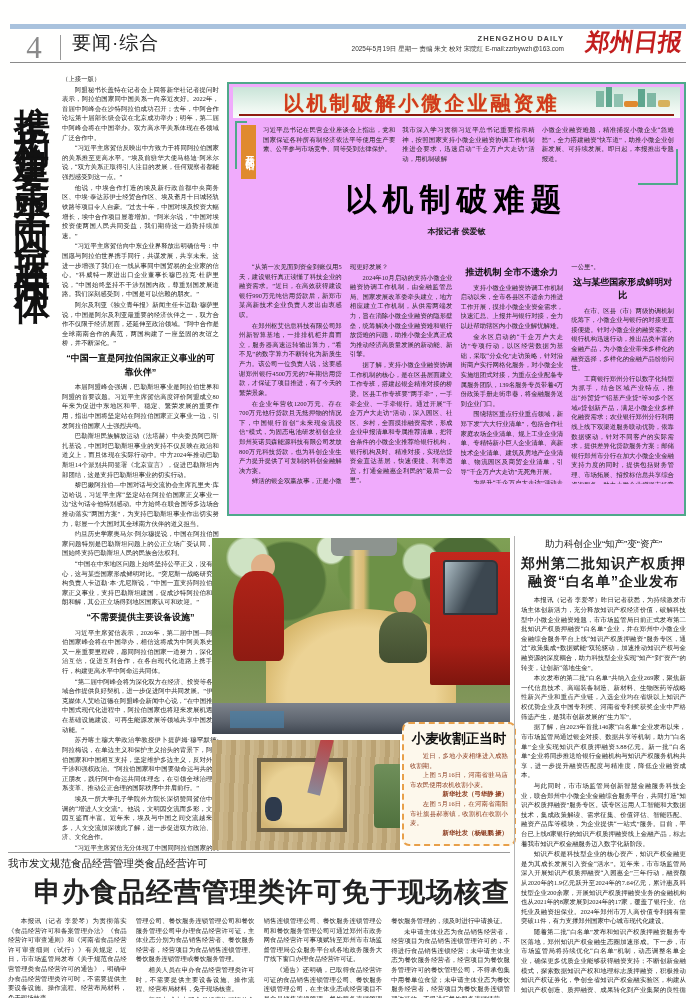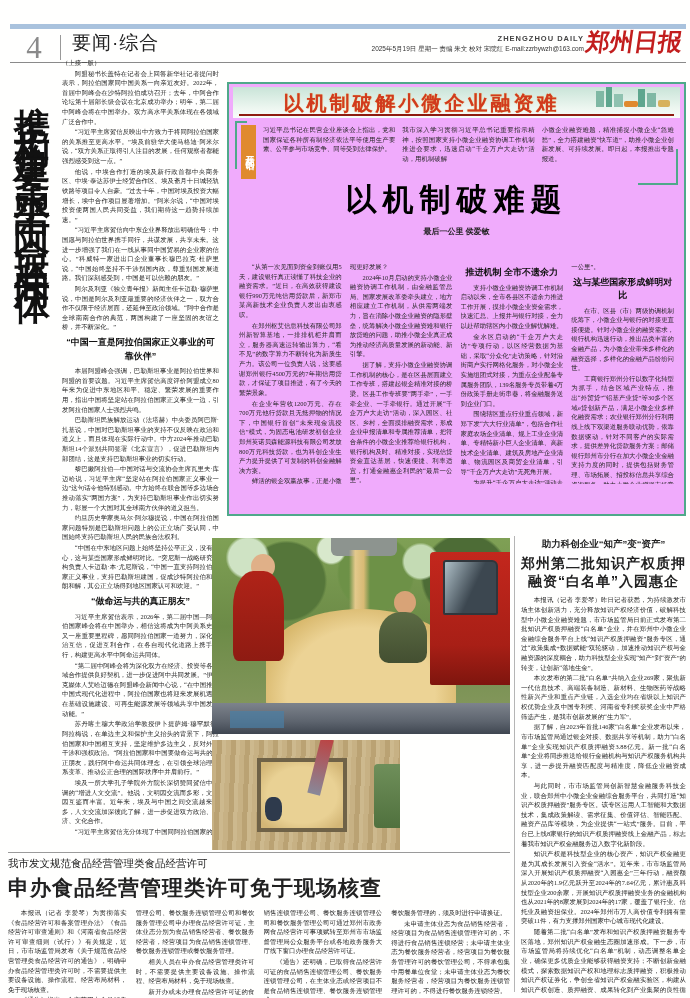--- a/index.html
+++ b/index.html
@@ -6,42 +6,42 @@
   #page{position:relative;width:690px;height:998px;background:#fffffe;overflow:hidden;
         font-family:"Liberation Sans","DejaVu Sans",sans-serif;color:#222;}
   .abs{position:absolute;}
 
   
   .top-bar{left:10px;top:24px;width:676px;height:5px;background:#a9c2dd;}
   .page-num{left:12px;top:30px;width:44px;font-size:31px;color:#8a8a8a;text-align:center;
             font-family:"Liberation Serif","DejaVu Serif",serif;}
   .head-div{left:60px;top:35px;width:1px;height:25px;background:#999;}
   .section-title{left:72px;top:30px;font-size:19px;font-weight:normal;letter-spacing:1px;}
-  .head-right{right:8px;top:30px;display:flex;align-items:flex-end;gap:2px;}
+  .head-right{right:8px;top:30px;display:flex;align-items:flex-end;gap:22px;}
   .head-right .lines{text-align:right;}
   .paper-en{font-size:7.5px;font-weight:bold;color:#444;letter-spacing:1px;}
   .date-line{font-size:6.5px;color:#333;margin-top:2px;}
   .paper-logo{font-size:24px;font-weight:bold;color:#c21d1d;transform:skewX(-8deg);
               font-family:"Liberation Serif","DejaVu Serif",serif;line-height:1;}
   .head-rule{left:10px;top:62px;width:676px;height:1px;background:#8a8a8a;}
 
   
   .news-body{font-family:"Liberation Serif","DejaVu Serif",serif;font-size:6.4px;line-height:1.5;
              text-align:justify;color:#252525;}
   .para{text-indent:2em;margin:0 0 1px 0;}
   .para.cont{text-indent:0;}
   .sub-head{font-family:"Liberation Sans","DejaVu Sans",sans-serif;font-weight:bold;text-align:center;
             font-size:9px;margin:4px 0 3px 0;color:#111;}
   .credit{text-align:right;font-weight:bold;margin:0;}
 
   
   .v-headline{left:6px;top:78px;height:772px;width:52px;writing-mode:vertical-rl;text-orientation:upright;
               font-size:36px;font-weight:900;letter-spacing:13px;color:#111;line-height:52px;
               font-family:"Liberation Sans","DejaVu Sans",sans-serif;}
-  .left-article{left:62px;top:58px;width:157px;height:778px;overflow:hidden;}
+  .left-article{left:62px;top:74px;width:157px;height:778px;overflow:hidden;}
 
   
   .feature-box{left:227px;top:82px;width:459px;height:434px;border:2px solid #4fa98a;box-sizing:border-box;
                background:#f0abfc;}
   .banner{position:relative;margin:3px 4px 0 4px;height:31px;
           background:linear-gradient(#c9e4d8,#eef7f1 70%,#f7fbf9);}
   .banner-title{position:absolute;left:0;right:70px;top:3px;text-align:center;font-size:20px;font-weight:900;
           color:#d13a1e;letter-spacing:3px;text-shadow:0 0 1px #e8a23c;}
   .banner-line{position:absolute;left:6px;right:6px;bottom:2px;height:2px;background:#8e1b10;}
   .skyline{position:absolute;right:8px;bottom:5px;}
@@ -103,31 +103,31 @@
       border:2px dashed #e8a04a;border-radius:7px;box-sizing:border-box;padding:6px 6px;}
   .caption-title{font-size:13.5px;font-weight:900;text-align:center;color:#111;margin-bottom:3px;
       font-family:"Liberation Sans","DejaVu Sans",sans-serif;}
   .caption-body{font-size:6.4px;line-height:1.5;color:#8a3a1e;text-align:justify;
       font-family:"Liberation Serif","DejaVu Serif",serif;}
   .caption-body .para{margin:0;}
   .caption-body .credit{color:#8a3a1e;}
 
   
   .right-article{left:521px;top:534px;width:165px;height:460px;overflow:hidden;}
-  .right-kicker{font-size:9.5px;font-weight:bold;text-align:center;margin:4px 0 3px 0;}
+  .right-kicker{font-size:9.5px;font-weight:normal;text-align:center;margin:4px 0 3px 0;}
   .right-headline{font-size:14px;font-weight:900;text-align:center;line-height:1.3;letter-spacing:1px;margin-bottom:5px;}
 
   
   .rule-h{left:8px;top:852px;width:502px;height:1px;background:#9a9a9a;}
   .rule-v{left:514px;top:536px;width:1px;height:456px;background:#b5b5b5;}
 
   
   .bottom-article{left:8px;top:857px;width:502px;height:138px;}
   .bottom-kicker{text-align:left;font-size:10.5px;margin-bottom:3px;color:#222;}
-  .bottom-headline{text-align:left;font-size:21px;font-weight:900;letter-spacing:1px;margin-bottom:6px;}
+  .bottom-headline{text-align:right;font-size:27px;font-weight:900;letter-spacing:1px;margin-bottom:6px;}
   .bottom-cols{display:flex;gap:9px;height:92px;overflow:hidden;}
   .bottom-col{flex:1;overflow:hidden;}
 </style>
 </head>
 <body>
 
 <div id="page">
 
   <div class="abs top-bar"></div>
   <div class="abs page-num">4</div>
@@ -149,21 +149,21 @@
       <div class="para">“习近平主席贺信反映出中方致力于将同阿拉伯国家的关系推至更高水平。”埃及前驻华大使马格迪·阿米尔说，“双方关系正取得引人注目的发展，任何观察者都能强烈感受到这一点。”</div>
       <div class="para">他说，中埃合作打造的埃及新行政首都中央商务区、中埃·泰达苏伊士经贸合作区、埃及斋月十日城轻轨铁路等项目令人自豪。“过去十年，中国对埃及投资大幅增长，埃中合作项目显著增加。”阿米尔说，“中国对埃投资使两国人民共同受益，我们期待这一趋势持续加速。”</div>
       <div class="para">“习近平主席贺信向中东企业界释放出明确信号：中国愿与阿拉伯世界携手同行，共谋发展，共享未来。这进一步增强了我们在一线从事同中国贸易的企业家的信心。”科威特一家进出口企业董事长穆巴拉克·杜萨里说，“中国始终坚持不干涉别国内政，尊重别国发展道路。我们深刻感受到，中国是可以信赖的朋友。”</div>
       <div class="para">阿尔及利亚《独立青年报》新闻主任卡迈勒·穆萨里说，中国是阿尔及利亚最重要的经济伙伴之一，双方合作不仅限于经济层面，还延伸至政治领域。“阿中合作是全球南南合作的典范，两国构建了一座坚固的友谊之桥，并不断深化。”</div>
       <div class="sub-head">“中国一直是阿拉伯国家正义事业的可靠伙伴”</div>
       <div class="para">本届阿盟峰会强调，巴勒斯坦事业是阿拉伯世界和阿盟的首要议题。习近平主席贺信高度评价阿盟成立80年来为促进中东地区和平、稳定、繁荣发展的重要作用，指出中国将坚定站在阿拉伯国家正义事业一边，引发阿拉伯国家人士强烈共鸣。</div>
       <div class="para">巴勒斯坦民族解放运动（法塔赫）中央委员阿巴斯·扎基说，中国对巴勒斯坦事业的支持不仅反映在政治和道义上，而且体现在实际行动中。中方2024年推动巴勒斯坦14个派别共同签署《北京宣言》，促进巴勒斯坦内部团结，这是支持巴勒斯坦事业的切实行动。</div>
       <div class="para">黎巴嫩阿拉伯—中国对话与交流协会主席瓦里夫·库迈哈说，习近平主席“坚定站在阿拉伯国家正义事业一边”这句话令他特别感动。中方始终在联合国等多边场合推动落实“两国方案”，为支持巴勒斯坦事业作出切实努力，彰显一个大国对其全球南方伙伴的道义担当。</div>
       <div class="para">约旦历史学家奥马尔·阿尔穆提说，中国在阿拉伯国家问题特别是巴勒斯坦问题上的公正立场广受认同，中国始终支持巴勒斯坦人民的民族合法权利。</div>
       <div class="para">“中国在中东地区问题上始终坚持公平正义，没有私心，这与某些国家形成鲜明对比。”突尼斯一战略研究机构负责人卡迈勒·本·尤尼斯说，“中国一直支持阿拉伯国家正义事业，支持巴勒斯坦建国，促成沙特阿拉伯和伊朗和解，其公正立场得到地区国家认可和欢迎。”</div>
-      <div class="sub-head">“做命运与共的真正朋友”</div>
+      <div class="sub-head">“不需要提供主要设备设施”</div>
       <div class="para">习近平主席贺信表示，2026年，第二届中国—阿拉伯国家峰会将在中国举办，相信这将成为中阿关系史上又一座重要里程碑，愿同阿拉伯国家一道努力，深化政治互信，促进互利合作，在各自现代化道路上携手前行，构建更高水平中阿命运共同体。</div>
       <div class="para">“第二届中阿峰会将为深化双方在经济、投资等各领域合作提供良好契机，进一步促进阿中共同发展。”伊拉克媒体人艾哈迈德在阿盟峰会新闻中心说，“在中国推进中国式现代化进程中，阿拉伯国家也将迎来发展机遇，在基础设施建设、可再生能源发展等领域共享中国发展动能。”</div>
       <div class="para">苏丹喀土穆大学政治学教授伊卜提萨姆·穆罕默德·阿拉梅说，在单边主义和保护主义抬头的背景下，阿拉伯国家和中国相互支持，坚定维护多边主义，反对外部干涉和强权政治。“阿拉伯国家和中国要做命运与共的真正朋友，践行阿中命运共同体理念，在引领全球治理体系变革、推动公正合理的国际秩序中并肩前行。”</div>
       <div class="para">埃及一所大学孔子学院外方院长深切赞同贺信中强调的“增进人文交流”。他说，文明因交流而多彩，文明因互鉴而丰富。近年来，埃及与中国之间交流越来越多，人文交流加深彼此了解，进一步促进双方政治、经济、文化合作。</div>
       <div class="para">“习近平主席贺信充分体现了中国同阿拉伯国家的友好关系。”约旦学者海尔·迪亚巴特说，中国不仅是大多数阿拉伯国家的主要经济伙伴，阿中还在诸多地区和国际问题上有着一致立场。双方携手合作，推动建立更加公平公正的多极化国际秩序，致力构建命运共同体。</div>
     </div>
 
   <div class="abs feature-box">
     <div class="banner">
       <div class="banner-title">以机制破解小微企业融资难</div>
@@ -182,21 +182,21 @@
     </div>
     <div class="intro-row">
       <div class="bracket-tl"></div>
       <div class="bracket-br"></div>
       <div class="intro-label">开栏的话</div>
       <div class="intro-col news-body">习近平总书记在民营企业座谈会上指出，党和国家保证各种所有制经济依法平等使用生产要素、公平参与市场竞争、同等受到法律保护。</div>
       <div class="intro-col news-body">我市深入学习贯彻习近平总书记重要指示精神，按照国家支持小微企业融资协调工作机制推进会要求，迅速启动“千企万户大走访”活动，用机制破解</div>
       <div class="intro-col news-body">小微企业融资难题，精准捕捉小微企业“急难愁”，全力搭建融资“快车道”，助推小微企业创新发展、可持续发展。即日起，本报推出专题报道。</div>
     </div>
     <div class="feat-h1">以机制破难题</div>
-    <div class="feat-byline">最后一公里 侯爱敏</div>
+    <div class="feat-byline">本报记者 侯爱敏</div>
     <div class="feat-cols">
       <div class="feat-col news-body">
           <div class="para">“从第一次见面到资金到账仅用5天，建设银行真正读懂了科技企业的融资需求。”近日，在高效获得建设银行990万元纯信用贷款后，新郑市某高新技术企业负责人发出由衷感叹。</div>
           <div class="para">在郑州枢艾信息科技有限公司郑州新智算基地，一排排机柜并肩而立，服务器高速运转输出算力，“看不见”的数字算力不断转化为新质生产力。该公司一位负责人说，这要感谢郑州银行4500万元的7年期信用贷款，才保证了项目推进，有了今天的繁荣景象。</div>
           <div class="para">在企业年营收1200万元、存在700万元他行贷款且无抵押物的情况下，中国银行首创“未来现金流授信”模式，为固态电池研发初创企业郑州英诺贝森能源科技有限公司发放800万元科技贷款，也为科创企业生产力提升提供了可复制的科创金融解决方案。</div>
           <div class="para">鲜活的银企双赢故事，正是小微企业融资协调工作机制在我市推进以来，结出的累累硕果。</div>
         </div>
       <div class="feat-col news-body">
           <div class="para cont">现更好发展？</div>
           <div class="para">2024年10月启动的支持小微企业融资协调工作机制，由金融监管总局、国家发展改革委牵头建立，地方相应建立工作机制，从供需两端发力，旨在消除小微企业融资的隐形壁垒，统筹解决小微企业融资难和银行放贷难的问题，助推小微企业真正成为推动经济高质量发展的新动能、新引擎。</div>
@@ -233,27 +233,37 @@
     <div class="truck-edge"></div>
     <div class="truck-patch"></div>
   </div>
   <div class="abs photo photo-aerial">
     <div class="truck-bed"></div>
     <div class="aerial-person"></div>
     <div class="aerial-auger"></div>
     <div class="aerial-harvester"></div>
   </div>
 
+  <div class="abs caption-box">
+    <div class="caption-title">小麦收割正当时</div>
+    <div class="caption-body">
+        <div class="para">近日，多地小麦相继进入成熟收割期。</div>
+        <div class="para">上图 5月16日，河南省驻马店市农民使用农机收割小麦。</div>
+        <div class="credit">新华社发（弓华静 摄）</div>
+        <div class="para">左图 5月16日，在河南省南阳市社旗县郝寨镇，收割机在收割小麦。</div>
+        <div class="credit">新华社发（杨银鹏 摄）</div>
+      </div>
+  </div>
 
   <div class="abs rule-h"></div>
   <div class="abs rule-v"></div>
 
   <div class="abs right-article">
     <div class="right-kicker">助力科创企业“知产”变“资产”</div>
-    <div class="right-headline">郑州第二批知识产权质押融资“白名单”入园惠企</div>
+    <div class="right-headline">郑州第二批知识产权质押融资“白名单”企业发布</div>
     <div class="news-body">
         <div class="para">本报讯（记者 李爱琴）昨日记者获悉，为持续激发市场主体创新活力，充分释放知识产权经济价值，破解科技型中小微企业融资难题，市市场监管局日前正式发布第二批知识产权质押融资“白名单”企业，并在郑州中小微企业金融综合服务平台上线“知识产权质押融资”服务专区，通过“政策集成+数据赋能”双轮驱动，加速推动知识产权与金融资源的深度耦合，助力科技型企业实现“知产”到“资产”的转变，让创新“落地生金”。</div>
         <div class="para">本次发布的第二批“白名单”共纳入企业269家，聚焦新一代信息技术、高端装备制造、新材料、生物医药等战略性新兴产业和重点产业链，入选企业均在省级以上知识产权优势企业及中国专利奖、河南省专利奖获奖企业中严格筛选产生，是我市创新发展的“生力军”。</div>
         <div class="para">据了解，自2023年首批146家“白名单”企业发布以来，市市场监管局通过银企对接、数据共享等机制，助力“白名单”企业实现知识产权质押融资3.88亿元。新一批“白名单”企业将同步推送给银行金融机构与知识产权服务机构共享，进一步提升融资匹配度与精准度，降低企业融资成本。</div>
         <div class="para">与此同时，市市场监管局创新智慧金融服务科技企业，联合郑州中小微企业金融综合服务平台，共同打造“知识产权质押融资”服务专区。该专区运用人工智能和大数据技术，集成政策解读、需求征集、价值评估、智能匹配、融资产品库等模块，为企业提供“一站式”服务。目前，平台已上线8家银行的知识产权质押融资线上金融产品，标志着我市知识产权金融服务迈入数字化新阶段。</div>
         <div class="para">知识产权是科技型企业的核心资产，知识产权金融更是为其成长发展引入资金“活水”。近年来，市市场监管局深入开展知识产权质押融资“入园惠企”三年行动，融资额从2020年的1.9亿元跃升至2024年的7.64亿元，累计惠及科技型企业200余家，开展知识产权质押融资业务的金融机构也从2021年的8家发展到2024年的17家，覆盖了银行业、信托业及融资担保业。2024年郑州市万人高价值专利拥有量突破11件，有力支撑郑州国家中心城市现代化建设。</div>
         <div class="para">随着第二批“白名单”发布和知识产权质押融资服务专区落地，郑州知识产权金融生态圈加速形成。下一步，市市场监管局将持续优化“白名单”机制，动态调整名单企业，确保更多优质企业能够获得融资支持；不断创新金融模式，探索数据知识产权和地理标志质押融资，积极推动知识产权证券化，争创全省知识产权金融实验区，构建从知识产权创造、质押融资、成果转化到产业集聚的良性循环体系，为郑州经济高质量发展蓄势赋能。</div>
       </div>
   </div>
 

